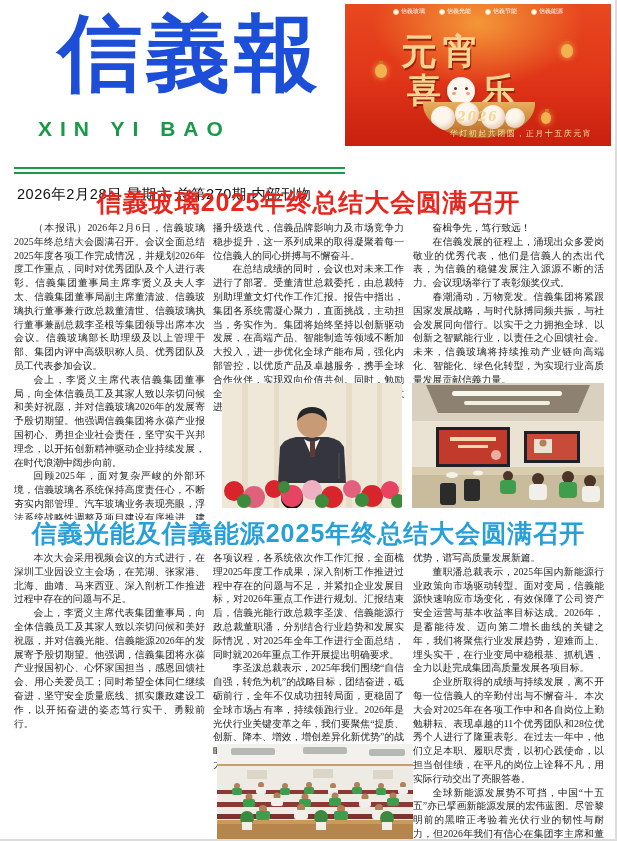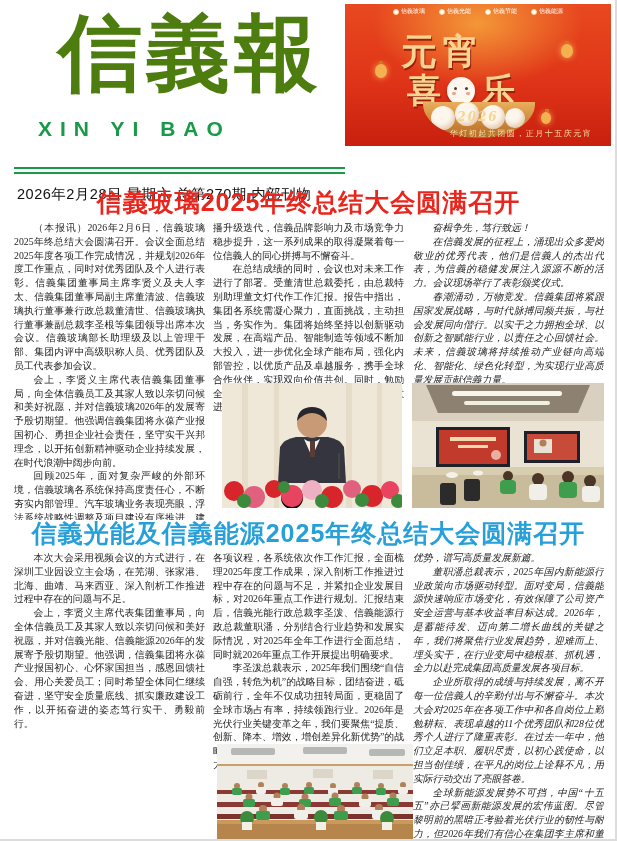--- a/index.html
+++ b/index.html
@@ -2,21 +2,21 @@
 <html><head>
 <meta charset="utf-8">
 <style>
   html,body{margin:0;padding:0;background:#fff;}
   .page{position:relative;width:617px;height:841px;background:#ffffff;overflow:hidden;
         font-family:"Liberation Serif",serif;color:#1c1c1c;
         border-right:2px solid #dcdcdc;border-bottom:2px solid #dcdcdc;box-sizing:border-box;}
 
   
   .mast-title{position:absolute;left:38px;top:0px;width:304px;text-align:center;
-              font-size:84px;line-height:1.25;font-weight:bold;color:#4d7c0f;
+              font-size:84px;line-height:1.25;font-weight:bold;color:#1d4ed8;
               font-family:"DejaVu Serif",serif;letter-spacing:4px;white-space:nowrap;}
   .mast-sub{position:absolute;left:38px;top:117px;width:304px;
             font-size:21px;font-weight:bold;color:#189a48;letter-spacing:8px;
             font-family:"Liberation Sans",sans-serif;}
   .dateline{position:absolute;left:17px;top:144px;font-size:14.5px;color:#101010;
             font-family:Liberation Sans, sans-serif;letter-spacing:.5px;margin-top:41px;}
   .double-rule{position:absolute;left:14px;top:167px;width:331px;height:3px;
                border-top:2.5px solid #189a48;border-bottom:2.5px solid #189a48;}
 
   
@@ -56,21 +56,21 @@
   #headline2{top:517px;color:#27a0da;}
 
   
   .cols{position:absolute;left:14px;width:590px;font-size:9.8px;line-height:13.8px;
         text-align:justify;color:#222;}
   #a1cols{top:221px;height:299px;overflow:hidden;}
   #a2cols{top:551px;height:290px;overflow:hidden;}
   .col{position:absolute;top:0;width:191px;overflow:hidden;}
   .c1{left:0;height:100%;}
   .c2{left:199px;height:100%;}
-  .c3{left:399px;width:191px;height:100%;font-style:italic;}
+  .c3{left:399px;width:191px;height:100%;}
   .col p{margin:0;}
   .ind{text-indent:2em;}
 
   
   .photo{position:absolute;overflow:hidden;}
   #photoA{left:208px;top:162px;width:180px;height:125px;}
   #photoB{left:398px;top:162px;width:192px;height:125px;}
   #photoC{left:203px;top:193px;width:196px;height:96px;}
   .photo svg{display:block;width:100%;height:100%;}
 </style>

